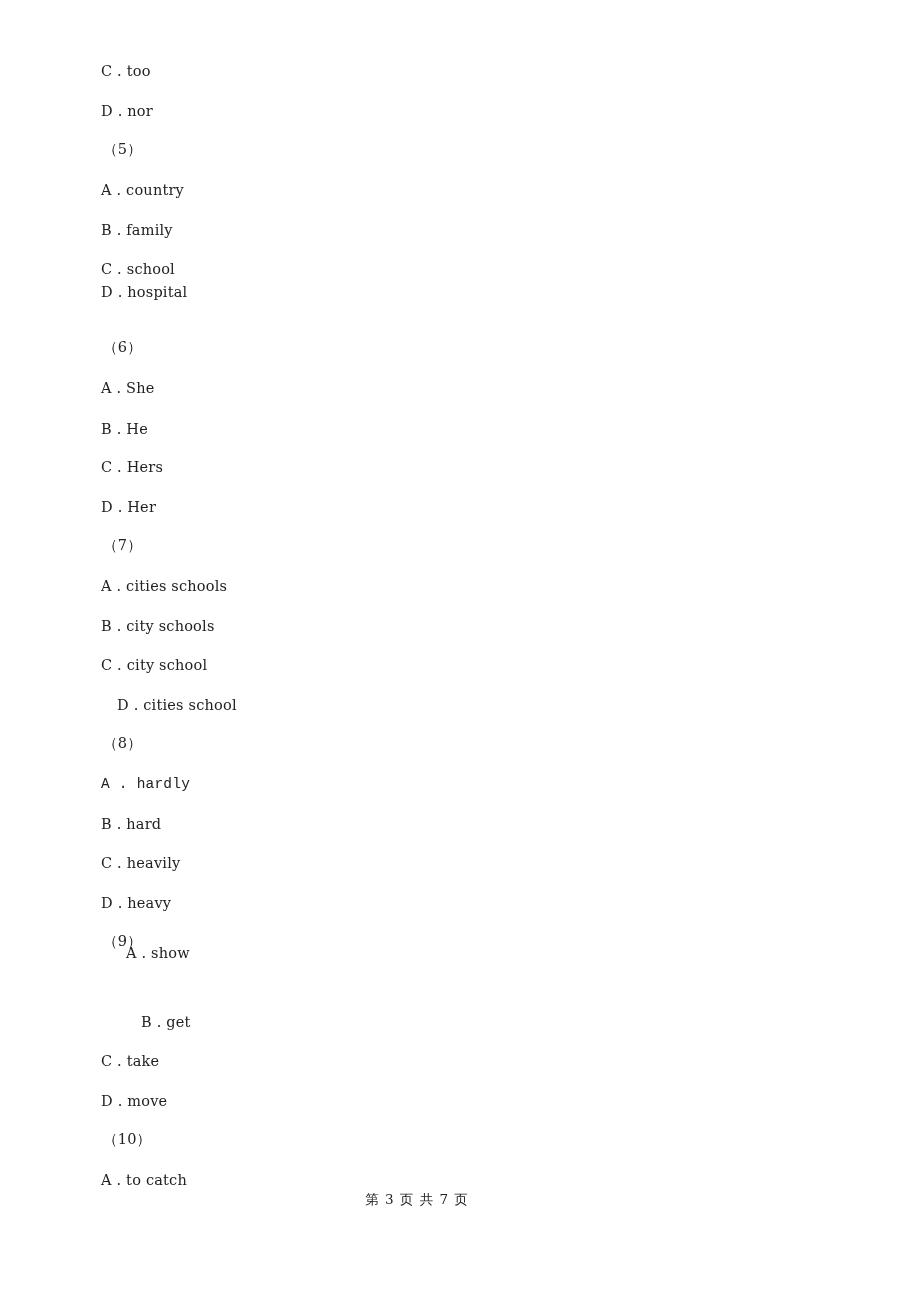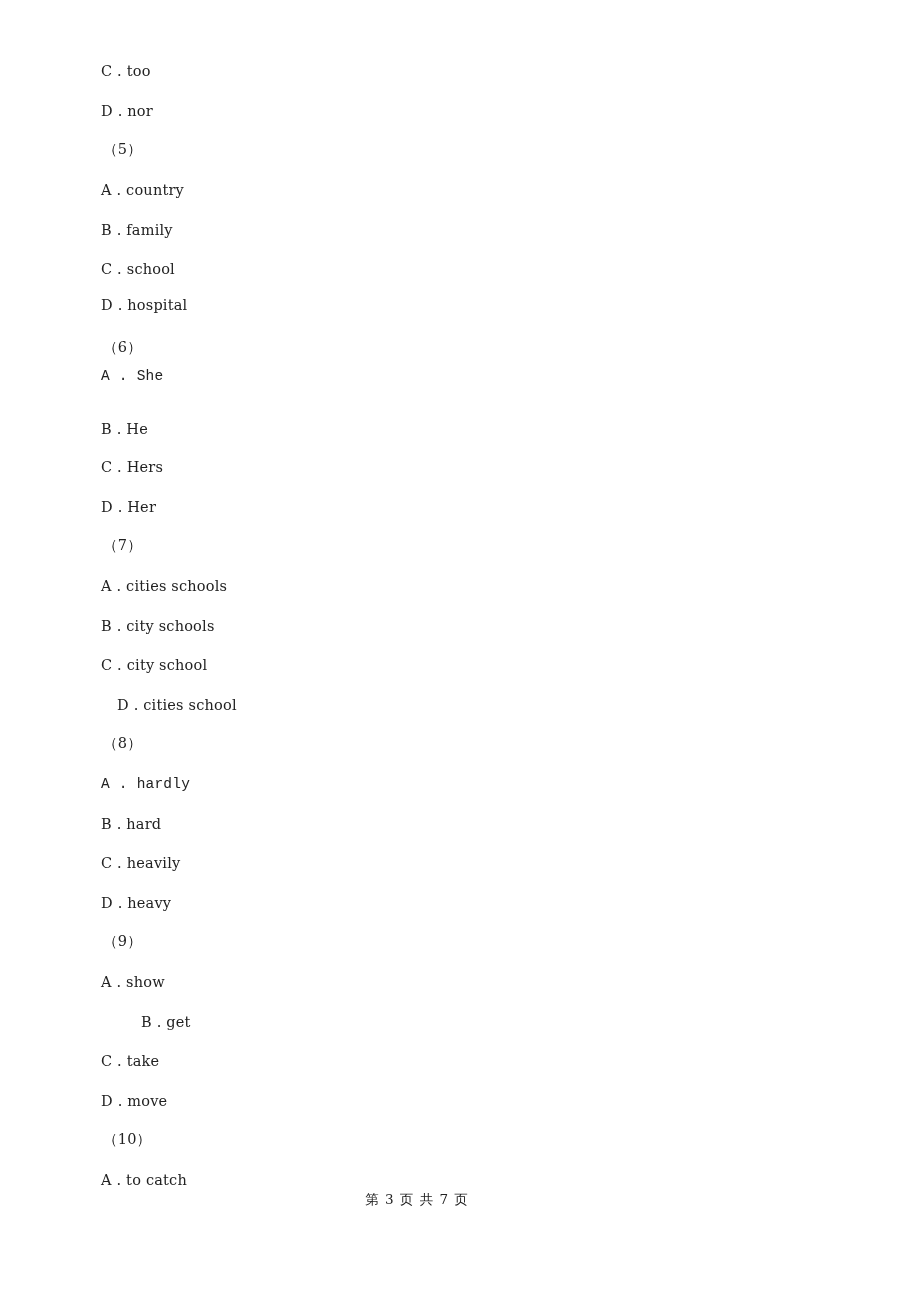--- a/index.html
+++ b/index.html
@@ -12,37 +12,37 @@
 </head>
 <body>
 
 <div id="content">
     <div class="line" style="top: 62px;"><span>C</span><span> . </span><span>too</span></div>
     <div class="line" style="top: 102px;"><span>D</span><span> . </span><span>nor</span></div>
     <div class="line qnum" style="top: 140px;">（5）</div>
     <div class="line" style="top: 181px;"><span>A</span><span> . </span><span>country</span></div>
     <div class="line" style="top: 221px;"><span>B</span><span> . </span><span>family</span></div>
     <div class="line" style="top: 260px;"><span>C</span><span> . </span><span>school</span></div>
-    <div class="line" style="top: 296px; text-align: right;"><span>D</span><span> . </span><span>hospital</span></div>
+    <div class="line" style="top: 283px; text-align: right;"><span>D</span><span> . </span><span>hospital</span></div>
     <div class="line qnum" style="top: 338px;">（6）</div>
-    <div class="line" style="top: 367px; font-family: Liberation Mono, monospace;"><span>A</span><span> . </span><span>She</span></div>
+    <div class="line" style="top: 379px;"><span>A</span><span> . </span><span>She</span></div>
     <div class="line" style="top: 420px;"><span>B</span><span> . </span><span>He</span></div>
     <div class="line" style="top: 458px;"><span>C</span><span> . </span><span>Hers</span></div>
     <div class="line" style="top: 498px;"><span>D</span><span> . </span><span>Her</span></div>
     <div class="line qnum" style="top: 536px;">（7）</div>
     <div class="line" style="top: 577px;"><span>A</span><span> . </span><span>cities schools</span></div>
     <div class="line" style="top: 617px;"><span>B</span><span> . </span><span>city schools</span></div>
     <div class="line" style="top: 656px;"><span>C</span><span> . </span><span>city school</span></div>
     <div class="line" style="top: 696px; margin-left: 16px;"><span>D</span><span> . </span><span>cities school</span></div>
     <div class="line qnum" style="top: 734px;">（8）</div>
     <div class="line" style="top: 775px; font-family: Liberation Mono, monospace;"><span>A</span><span> . </span><span>hardly</span></div>
     <div class="line" style="top: 815px;"><span>B</span><span> . </span><span>hard</span></div>
     <div class="line" style="top: 854px;"><span>C</span><span> . </span><span>heavily</span></div>
     <div class="line" style="top: 894px;"><span>D</span><span> . </span><span>heavy</span></div>
     <div class="line qnum" style="top: 932px;">（9）</div>
-    <div class="line" style="top: 973px;"><span>A</span><span> . </span><span>show</span></div>
+    <div class="line" style="top: 944px; margin-left: 25px;"><span>A</span><span> . </span><span>show</span></div>
     <div class="line" style="top: 1013px; margin-left: 40px;"><span>B</span><span> . </span><span>get</span></div>
     <div class="line" style="top: 1052px;"><span>C</span><span> . </span><span>take</span></div>
     <div class="line" style="top: 1092px;"><span>D</span><span> . </span><span>move</span></div>
     <div class="line qnum" style="top: 1130px;">（10）</div>
     <div class="line" style="top: 1171px;"><span>A</span><span> . </span><span>to catch</span></div>
   </div>
 <div class="footer">第 3 页 共 7 页</div>
 
 </body></html>

